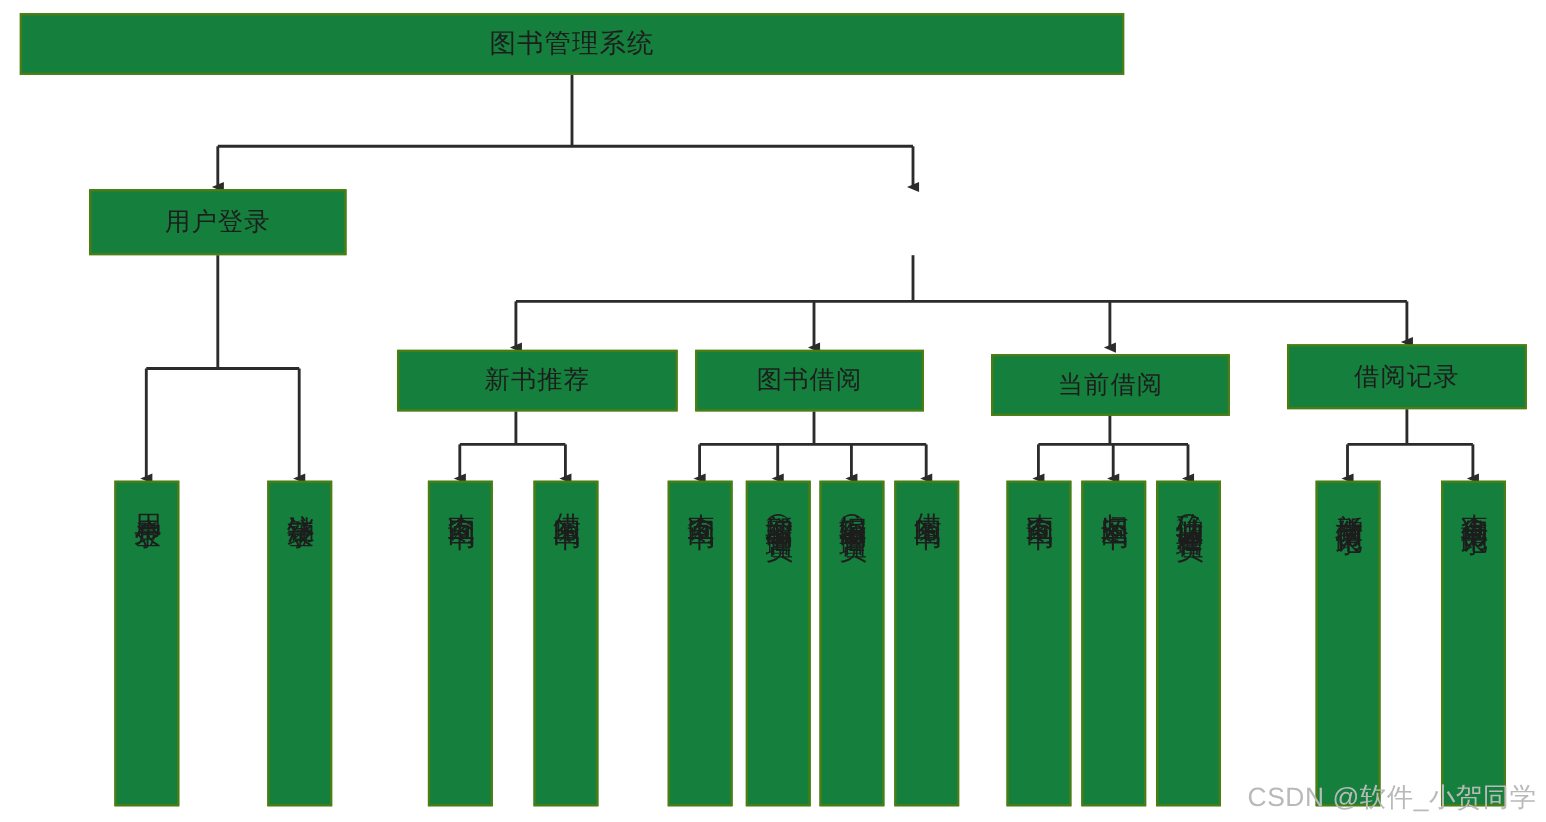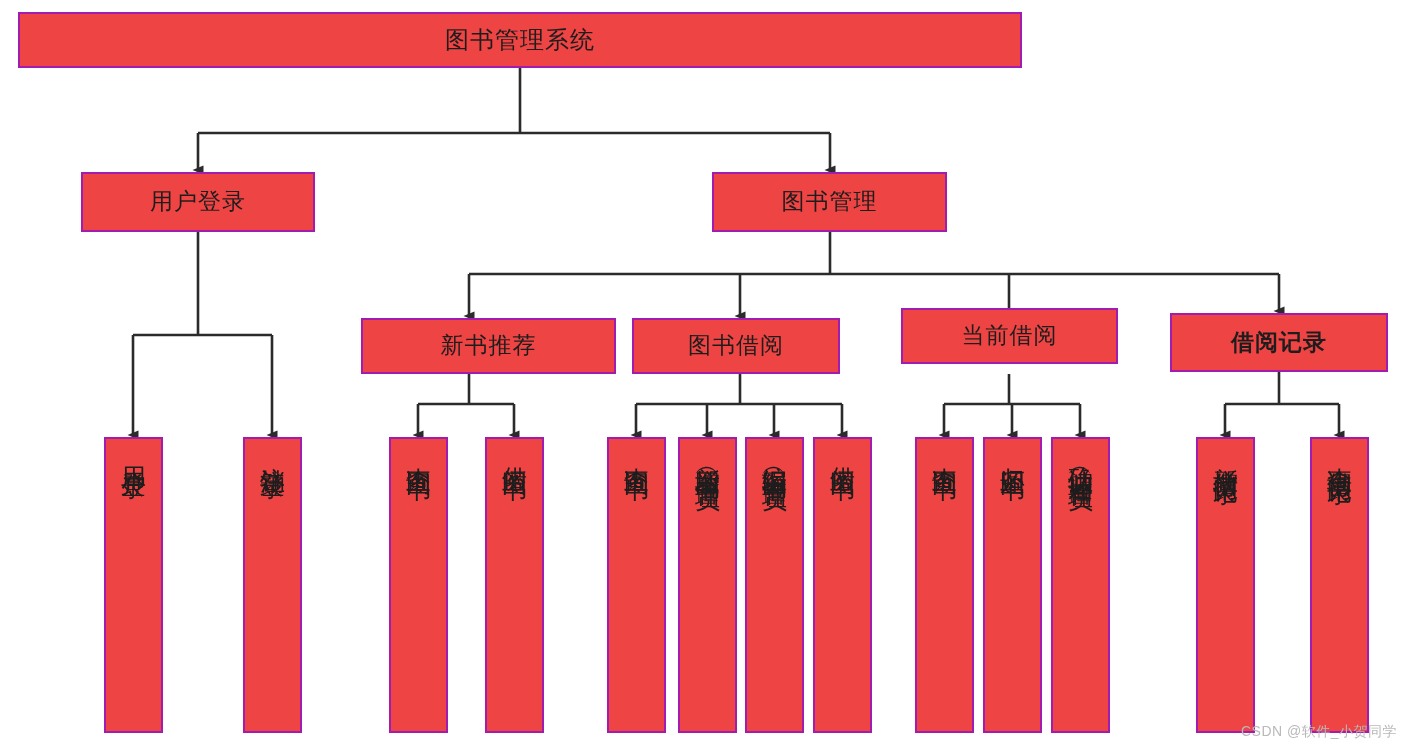--- a/index.html
+++ b/index.html
@@ -19,22 +19,22 @@
     position: absolute;
     left: 0;
     top: 0;
     width: 1405px;
     height: 747px;
     pointer-events: none;
   }
   .node {
     position: absolute;
     box-sizing: border-box;
-    border: 2px solid #a21caf;
-    background: #ef4444;
+    border: 2px solid #4d7c0f;
+    background: #15803d;
     display: flex;
     align-items: center;
     justify-content: center;
     color: #1d1d1d;
   }
   .node .lbl {
     display: block;
     text-align: center;
     line-height: 1.12;
     white-space: pre;
@@ -59,21 +59,21 @@
     text-orientation: upright;
     font-size: 25px;
     line-height: 1.08;
     letter-spacing: 3px;
     text-align: left;
   }
   .watermark {
     position: absolute;
     right: 8px;
     bottom: 6px;
-    font-size: 14px;
+    font-size: 24px;
     color: #b9b9b9;
     letter-spacing: 0.5px;
     white-space: nowrap;
     font-family: "Liberation Sans", "DejaVu Sans", sans-serif;
   }
 </style>
 </head>
 <body>
 
 <div id="canvas">
@@ -132,37 +132,34 @@
   </svg>
 
   <div class="node horiz root" style="left:18px; top:12px; width:1004px; height:56px;">
     <span class="lbl">图书管理系统</span>
   </div>
 
   <div class="node horiz" style="left:81px; top:172px; width:234px; height:60px;">
     <span class="lbl">用户登录</span>
   </div>
 
-  <div class="node horiz" style="left:712px; top:172px; width:235px; height:60px;">
-    <span class="lbl">图书管理</span>
-  </div>
 
   <div class="node horiz" style="left:361px; top:318px; width:255px; height:56px;">
     <span class="lbl">新书推荐</span>
   </div>
 
   <div class="node horiz" style="left:632px; top:318px; width:208px; height:56px;">
     <span class="lbl">图书借阅</span>
   </div>
 
-  <div class="node horiz" style="left:901px; top:308px; width:217px; height:56px;">
+  <div class="node horiz" style="left:901px; top:322px; width:217px; height:56px;">
     <span class="lbl">当前借阅</span>
   </div>
 
-  <div class="node horiz" style="left:1170px; top:313px; width:218px; height:59px;font-weight:bold;">
+  <div class="node horiz" style="left:1170px; top:313px; width:218px; height:59px;">
     <span class="lbl">借阅记录</span>
   </div>
 
   <div class="node vert" style="left:104px; top:437px; width:59px; height:296px;">
     <span class="lbl">用户登录</span>
   </div>
 
   <div class="node vert" style="left:243px; top:437px; width:59px; height:296px;">
     <span class="lbl">注销登录</span>
   </div>

